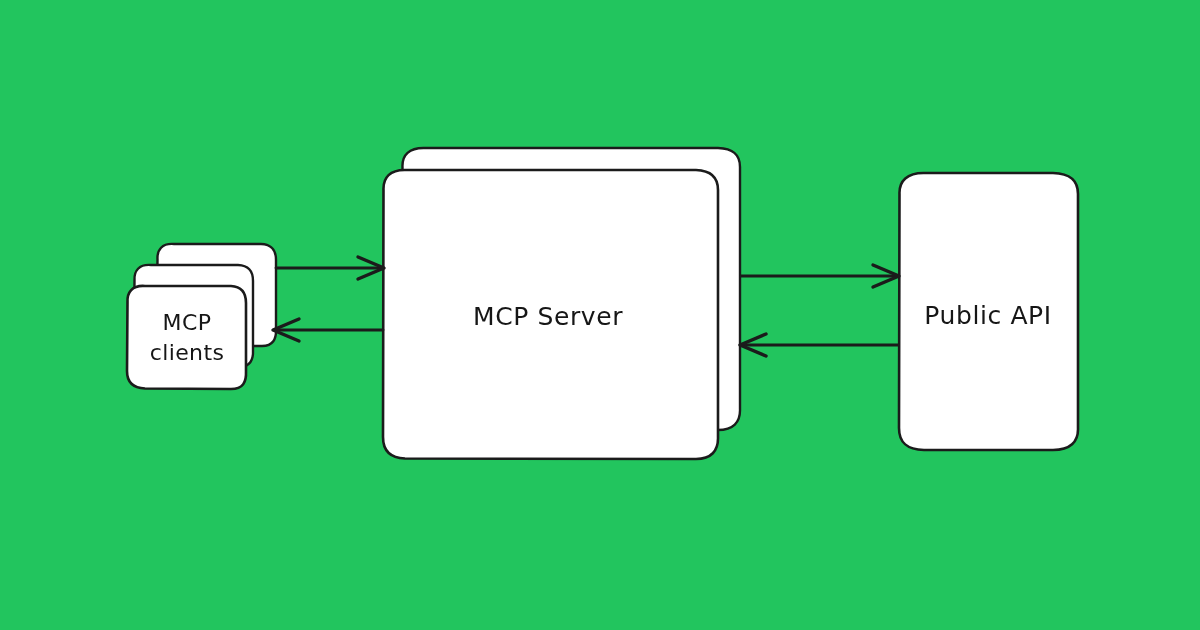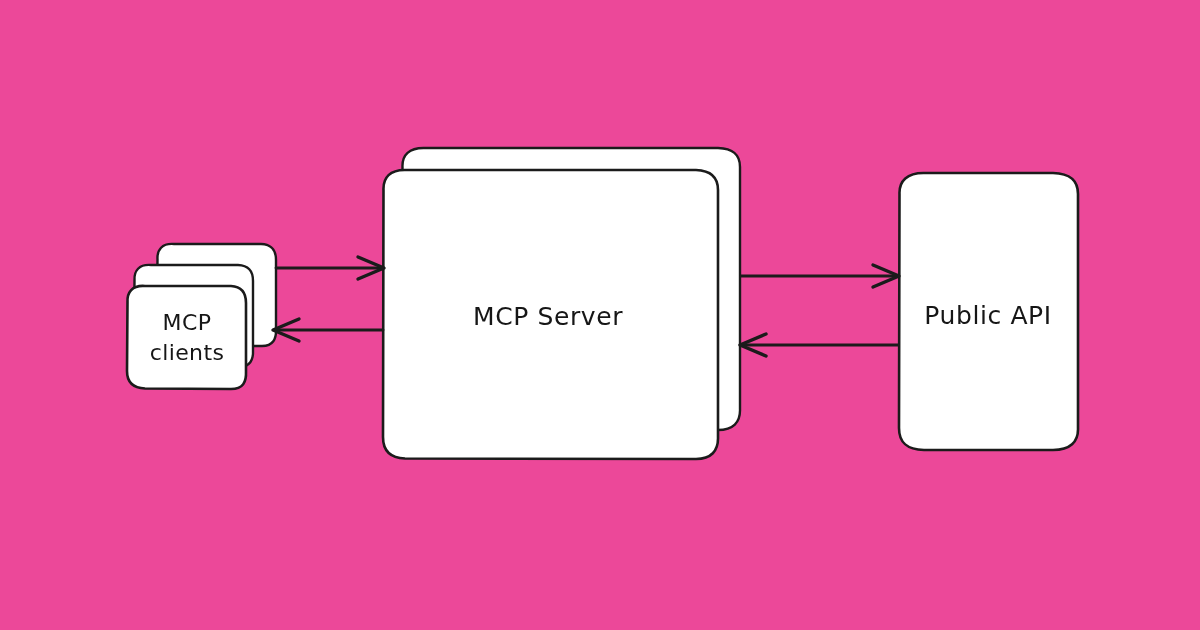--- a/index.html
+++ b/index.html
@@ -10,21 +10,21 @@
   body {
     width: 1200px;
     height: 630px;
     overflow: hidden;
     font-family: "DejaVu Sans", sans-serif;
   }
   #diagram-canvas {
     position: relative;
     width: 1200px;
     height: 630px;
-    background: #ec4899;
+    background: #22c55e;
   }
   #diagram-svg {
     display: block;
     width: 1200px;
     height: 630px;
   }
   .node-shape {
     fill: #ffffff;
     stroke: #1b1b1b;
     stroke-width: 2.6;

